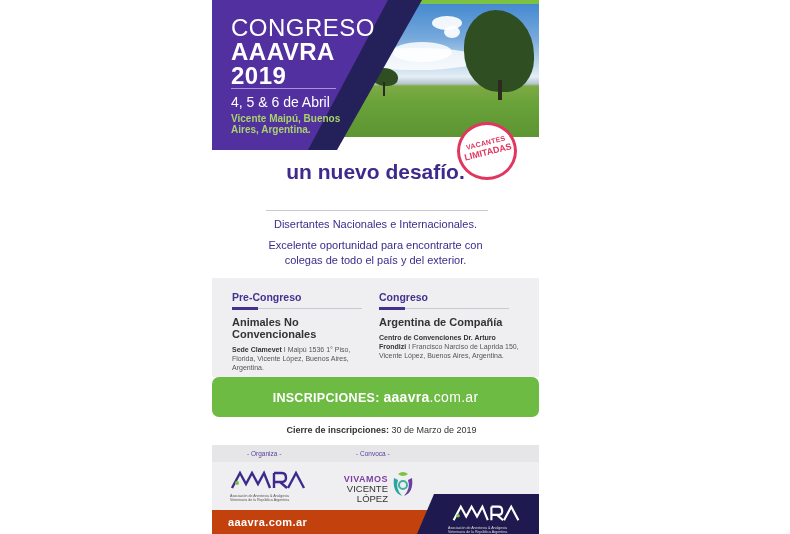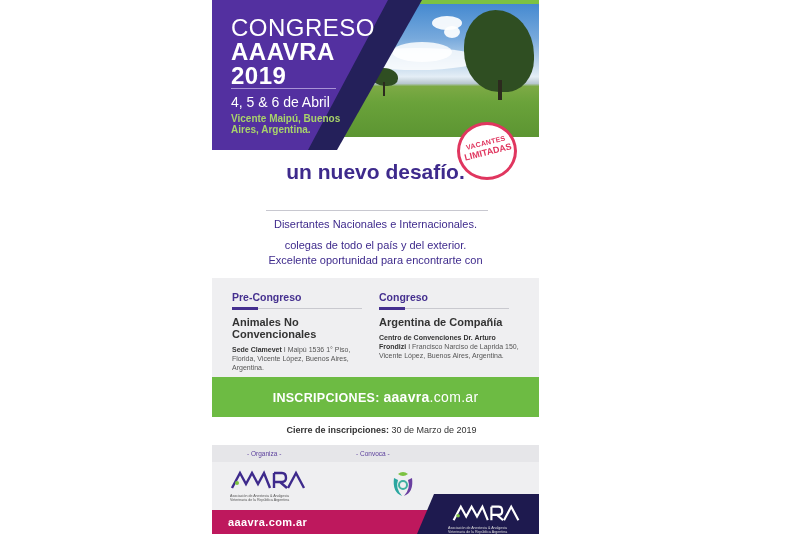--- a/index.html
+++ b/index.html
@@ -50,42 +50,42 @@
   .col.c2 { left: 167px; width: 145px; }
   .col-title { font-size: 10.5px; font-weight: bold; color: #45308f; }
   .col-rule { position: relative; height: 1px; background: #c9c9cf; margin-top: 5px; width: 130px; }
   .col-rule::before { content: ""; position: absolute; left: 0; top: -1px; width: 26px; height: 3px; background: #45308f; }
   .col-sub { margin-top: 7px; font-size: 11px; font-weight: bold; color: #333; }
   .col-body { margin-top: 5px; font-size: 7px; color: #555; line-height: 9px; }
   .col-body b { color: #333; }
 
   
   .green-bar { position: absolute; left: 0; top: 377px; width: 327px; height: 40px; background: #6dbb43;
-    text-align: center; color: #fff; font-size: 12.5px; line-height: 40px; letter-spacing: .3px; }
+    text-align: center; color: #fff; font-size: 12.5px; line-height: 40px; letter-spacing: .3px; border-radius: 7px; }
   .green-bar b { font-weight: bold; }
   .green-bar .dom { font-size: 14px; }
 
   .cierre { position: absolute; left: 6px; top: 425px; width: 327px; text-align: center; font-size: 9px; color: #333; }
   .cierre b { font-weight: bold; }
 
   
   .label-strip { position: absolute; left: 0; top: 445px; width: 327px; height: 17px; background: #e6e6e9; font-size: 6.5px; color: #5a3e9c; }
   .label-strip span { position: absolute; top: 5px; }
   .logos { position: absolute; left: 0; top: 462px; width: 327px; height: 50px; background: #efeff1; }
 
   .aaavra-logo { position: absolute; }
   .aaavra-logo .small { font-size: 3.6px; line-height: 4.2px; }
 
   .vivamos { position: absolute; left: 110px; top: 12px; text-align: right; width: 66px; }
   .vivamos .v1 { font-size: 9px; color: #7a3fa0; font-weight: bold; letter-spacing: .5px; }
   .vivamos .v2 { font-size: 9.5px; color: #333; line-height: 10px; }
   .vl-emblem { position: absolute; left: 178px; top: 8px; width: 26px; height: 28px; }
 
   
-  .footer { position: absolute; left: 0; top: 510px; width: 327px; height: 24px; background: #be185d; }
+  .footer { position: absolute; left: 0; top: 510px; width: 327px; height: 24px; background: #c2410c; }
   .footer-url { position: absolute; left: 16px; top: 6px; font-size: 11px; font-weight: bold; color: #fff; letter-spacing: .4px; }
   .footer-navy { position: absolute; left: 0; top: 494px; width: 327px; height: 40px; background: #1e1a4f;
     clip-path: polygon(222px 0, 327px 0, 327px 40px, 205px 40px); }
 </style>
 </head>
 <body>
 
 <div class="poster">
 
   <div class="hero">
@@ -118,22 +118,22 @@
       <div class="badge-l2">LIMITADAS</div>
     </div>
   </div>
 
   <div class="tagline">
     <div>un nuevo desafío.</div>
   </div>
   <div class="tag-rule"></div>
   <div class="sub1">Disertantes Nacionales e Internacionales.</div>
   <div class="sub2">
+    <div>Excelente oportunidad para encontrarte con</div>
     <div>colegas de todo el país y del exterior.</div>
-    <div>Excelente oportunidad para encontrarte con</div>
   </div>
 
   <div class="info">
     <div class="col c1">
       <div class="col-title">Pre-Congreso</div>
       <div class="col-rule"></div>
       <div class="col-sub">Animales No Convencionales</div>
       <div class="col-body"><b>Sede Clamevet</b><span> I Maipú 1536 1° Piso, Florida, Vicente López, Buenos Aires, Argentina.</span></div>
     </div>
     <div class="col c2">
@@ -159,20 +159,24 @@
     <div class="aaavra-logo" style="left:18px;top:8px;color:#3e2a8c;">
       <svg width="76" height="20" viewBox="0 0 76 20">
         <polyline points="2,18 10,3 16,14 22,3 28,14 34,3 40,18" fill="none" stroke="#3e2a8c" stroke-width="2.4"></polyline>
         <path d="M44,3 L44,18 M44,3 L52,3 Q56,3 56,8 Q56,12 52,12 L44,12 M50,12 L57,18" fill="none" stroke="#3e2a8c" stroke-width="2.4"></path>
         <polyline points="58,18 66,3 74,18" fill="none" stroke="#3e2a8c" stroke-width="2.4"></polyline>
         <circle cx="7" cy="13" r="2" fill="#7cc242"></circle>
       </svg>
       <div class="small" style="color:#555;">Asociación de Anestesia &amp; Analgesia</div>
       <div class="small" style="color:#555;">Veterinaria de la República Argentina</div>
     </div>
+    <div class="vivamos">
+      <div class="v1">VIVAMOS</div>
+      <div class="v2">VICENTE LÓPEZ</div>
+    </div>
     <svg class="vl-emblem" viewBox="0 0 26 28">
       <path d="M4,8 Q2,22 12,26 Q5,18 8,10 Z" fill="#2aa6a0"></path>
       <path d="M22,8 Q24,22 14,26 Q21,18 18,10 Z" fill="#6a3fa0"></path>
       <path d="M8,4 Q13,0 18,4 Q13,8 8,4 Z" fill="#7cc242"></path>
       <circle cx="13" cy="15" r="4" fill="none" stroke="#3fb0a0" stroke-width="2"></circle>
     </svg>
   </div>
 
   <div class="footer">
     <div class="footer-url">aaavra.com.ar</div>

